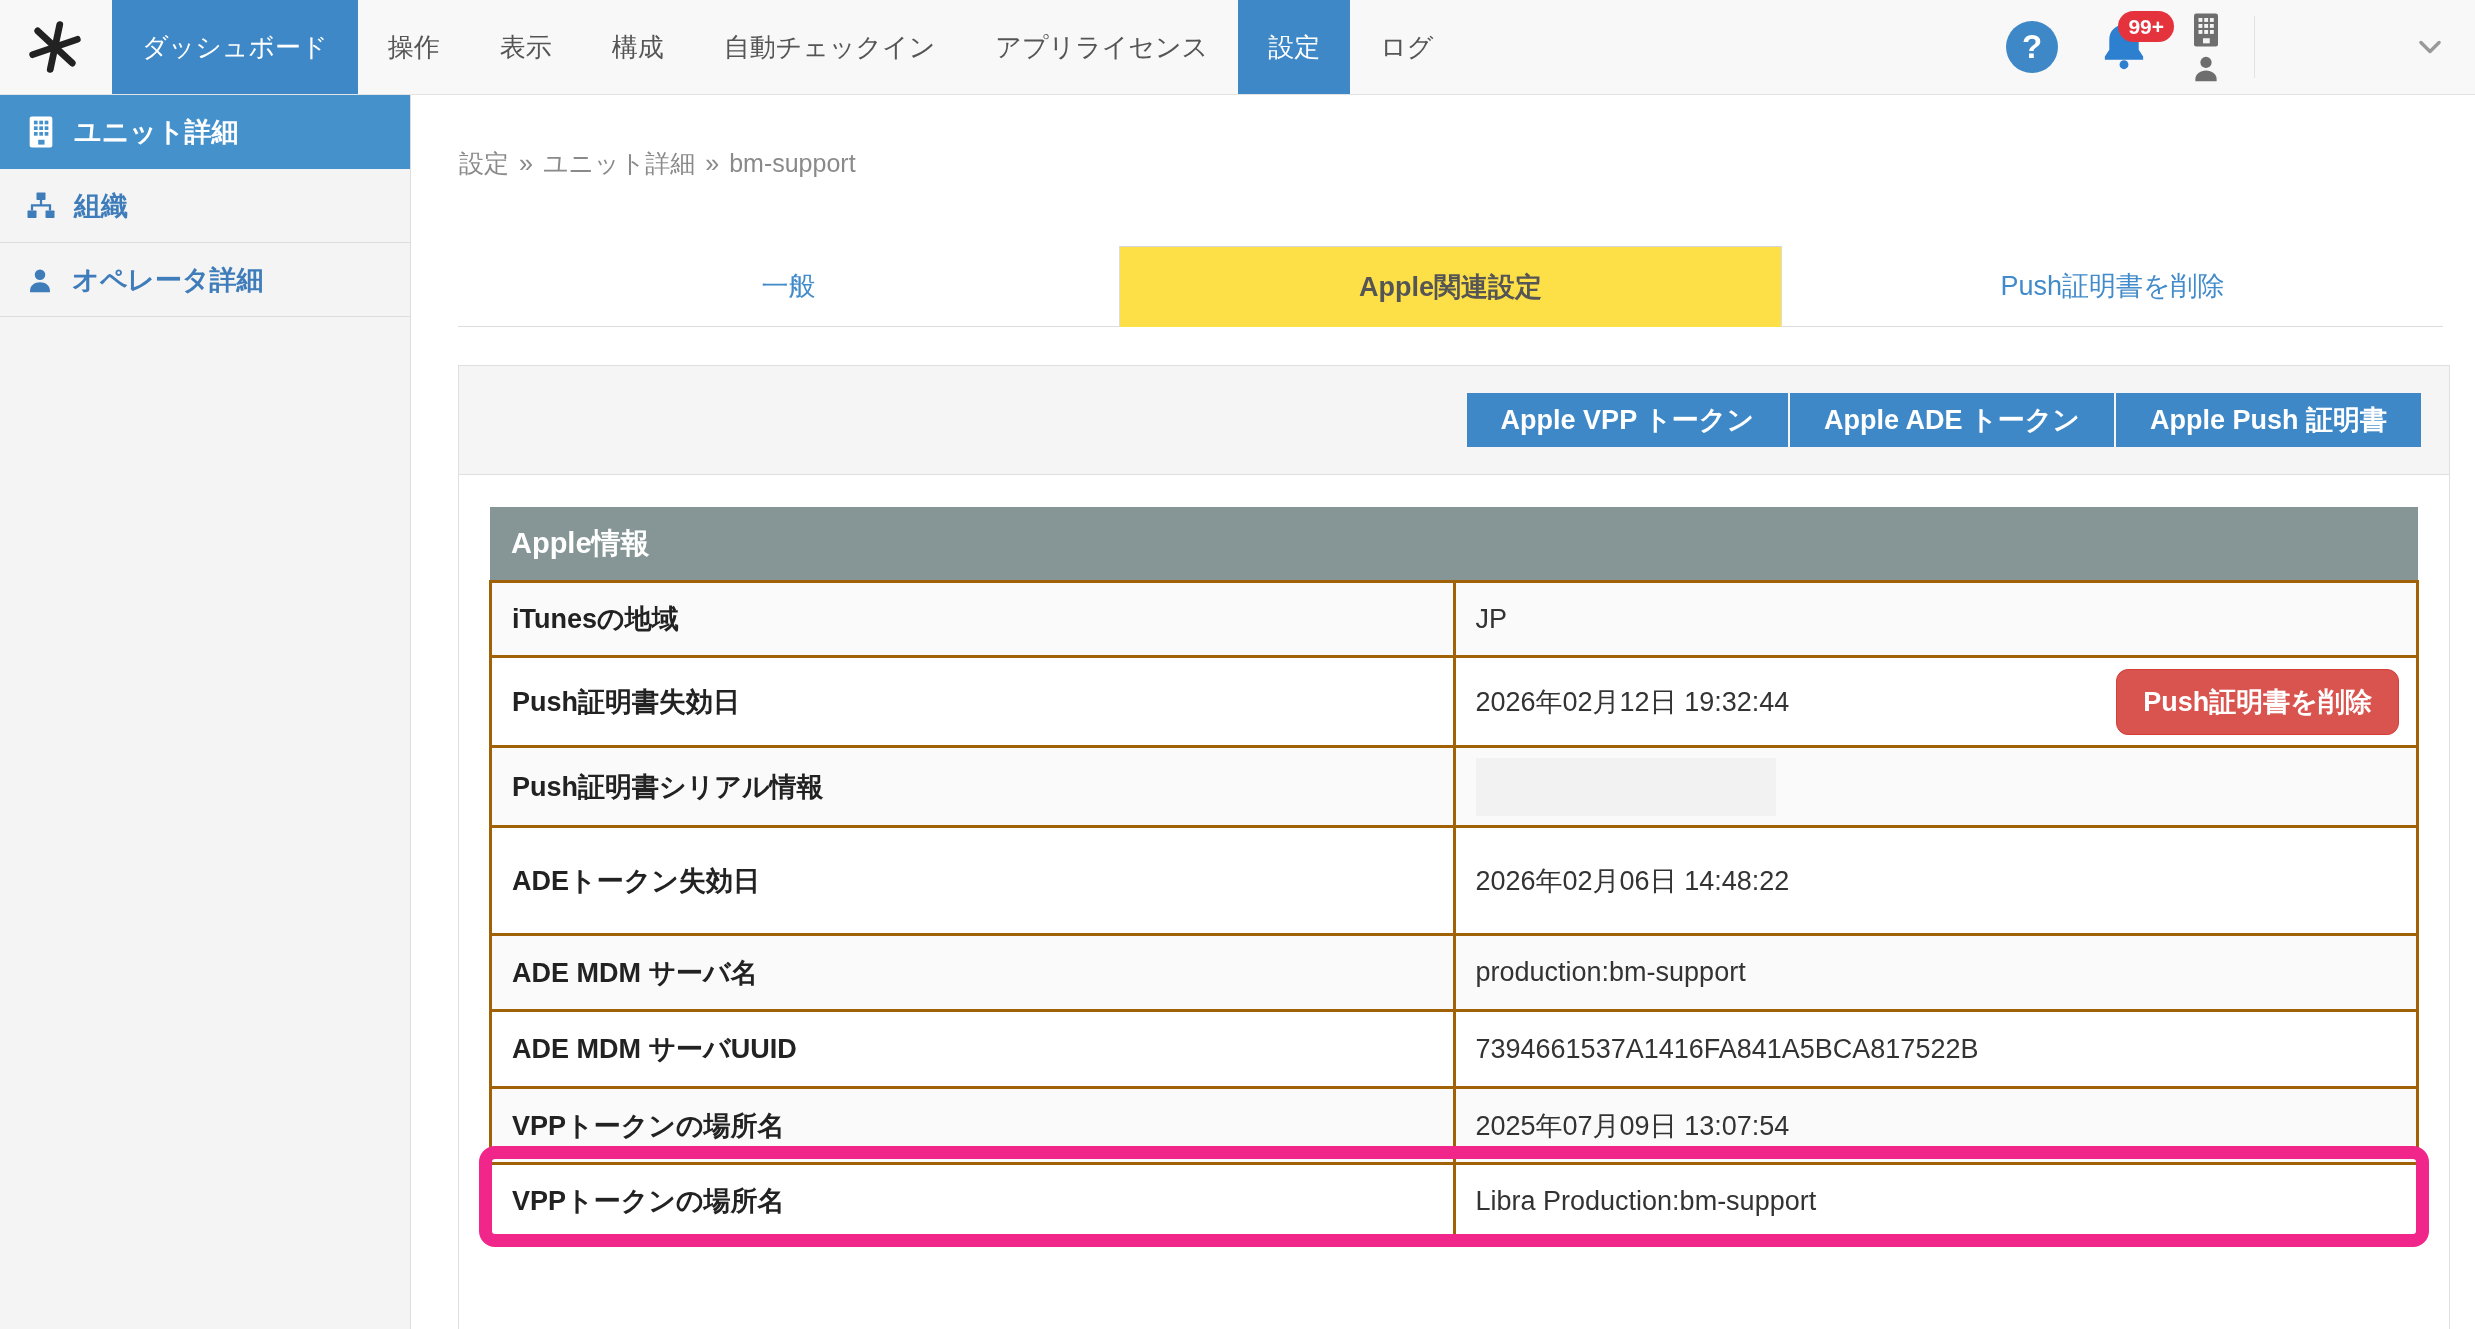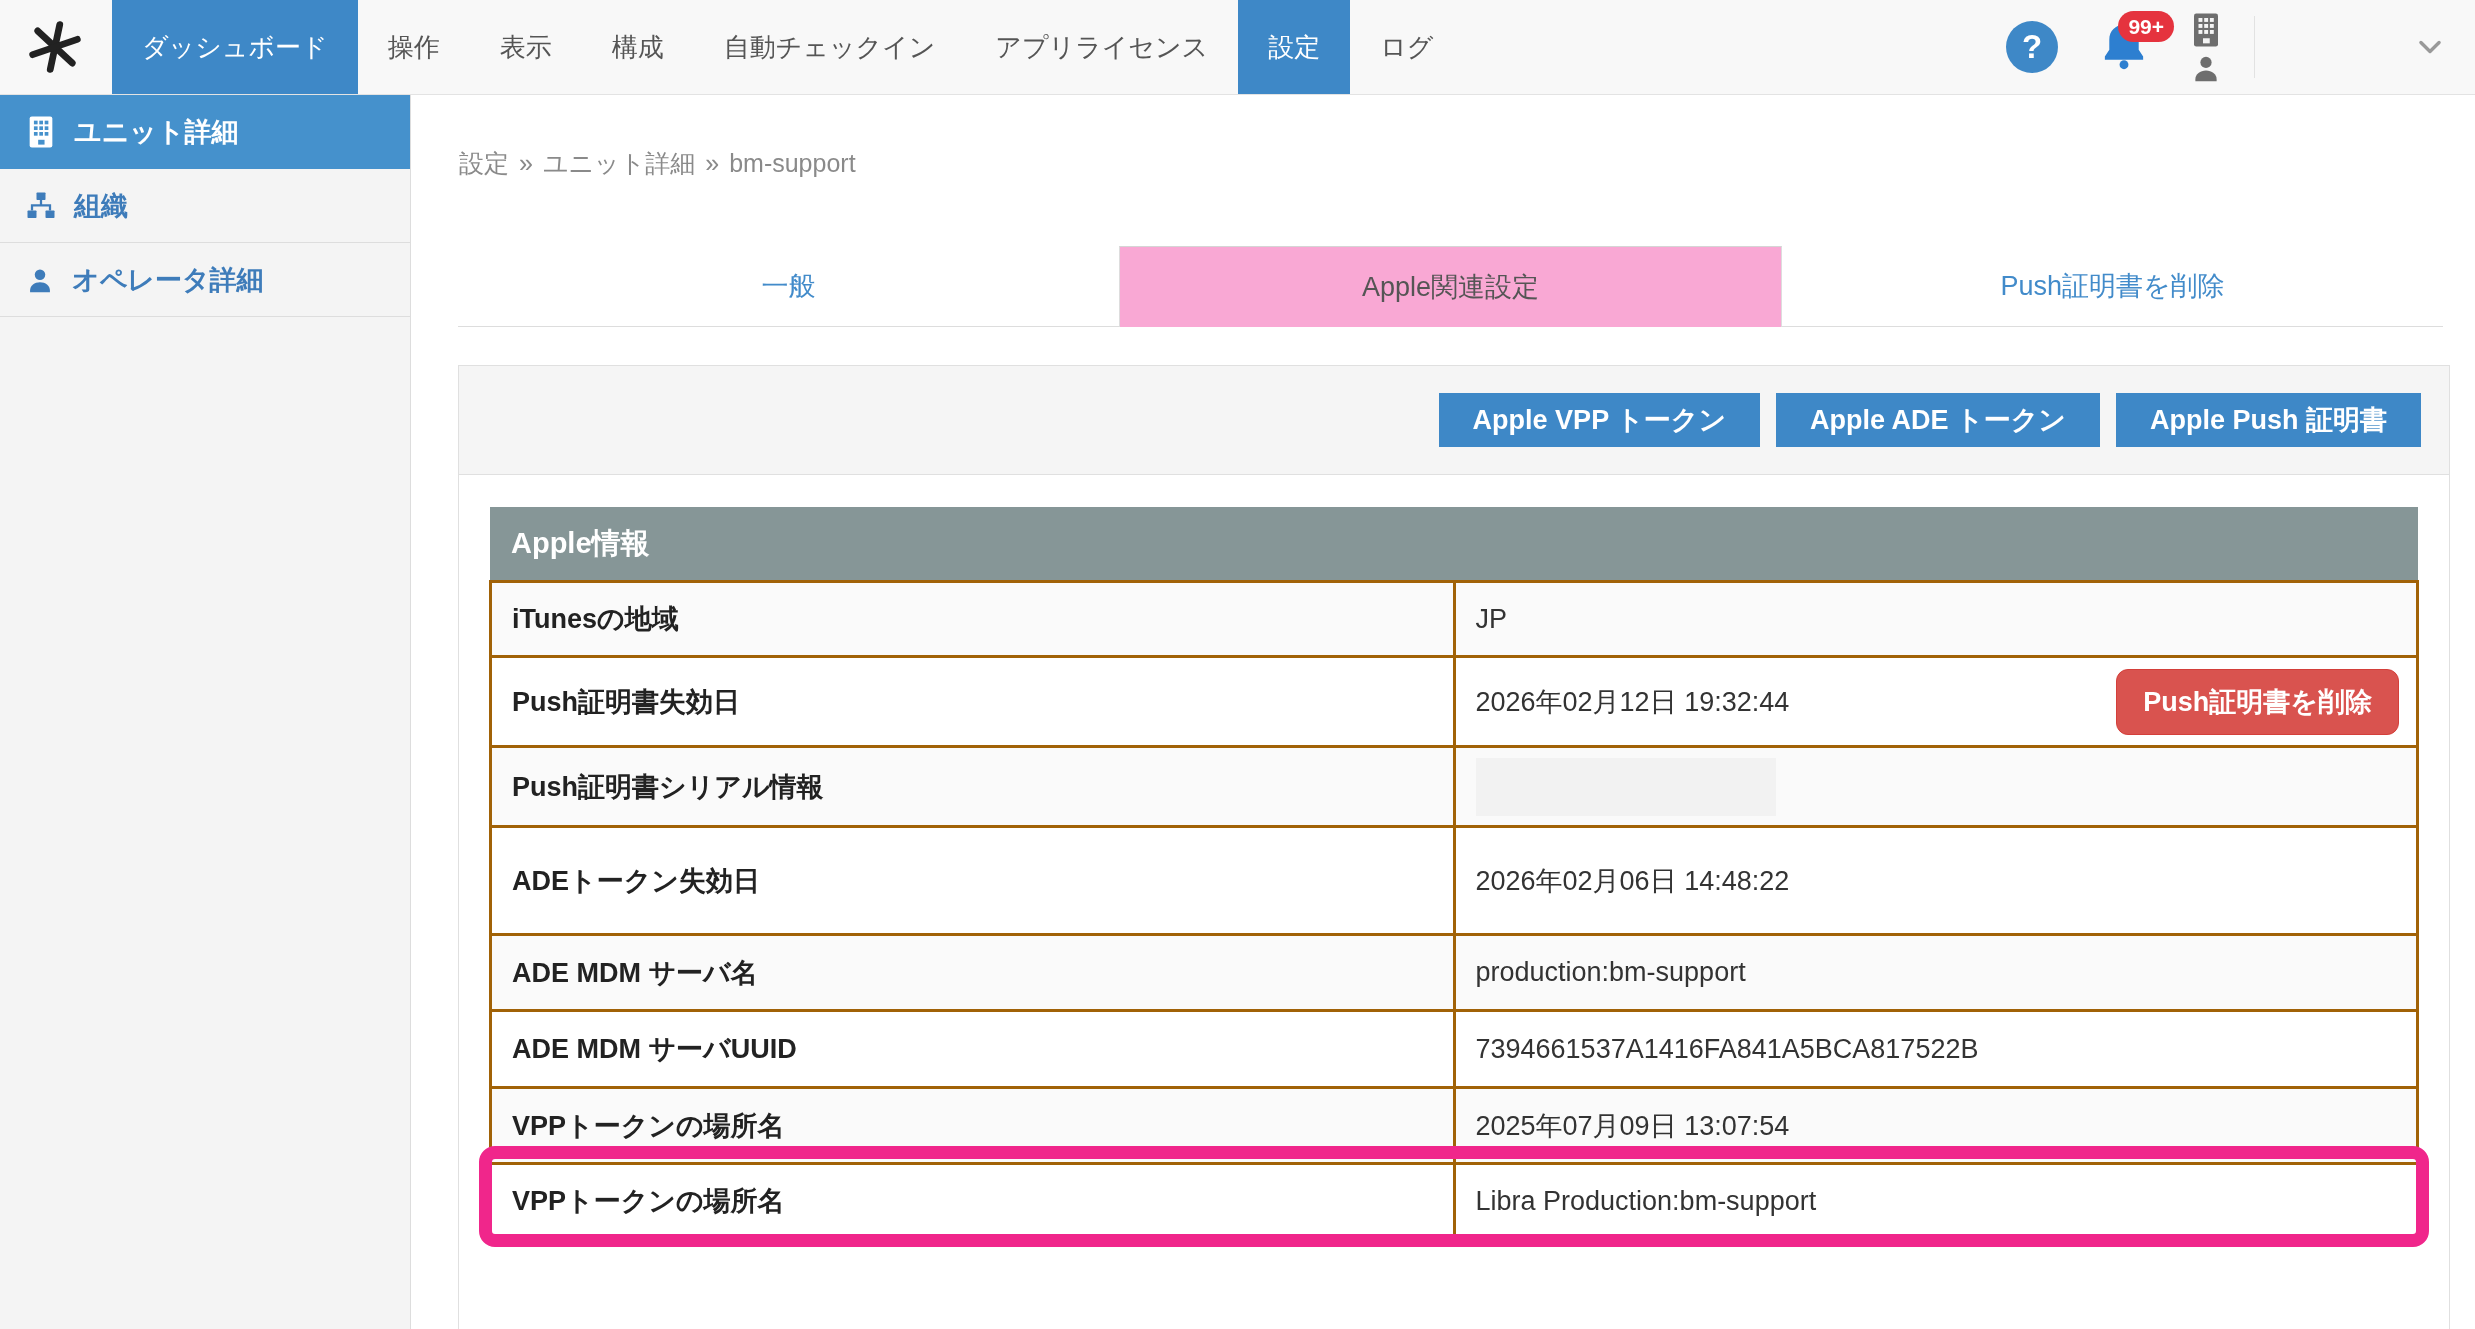--- a/index.html
+++ b/index.html
@@ -51,32 +51,32 @@
   .breadcrumb .sep{margin:0 10px;}
   .crumb{cursor:pointer;}
   
   .tabs{
     display:flex;margin:66px 35px 0 47px;border-bottom:1px solid #ddd;height:80px;
   }
   .tab{
     flex:1;text-align:center;line-height:80px;font-size:27px;color:#428bca;cursor:pointer;
   }
   .tab.active{
-    background:#f9a8d4;border:1px solid #ddd;border-bottom:none;margin-bottom:-1px;
-    border-top-color:#d5d5d5;color:#555;
+    background:#fde047;border:1px solid #ddd;border-bottom:none;margin-bottom:-1px;
+    border-top-color:#d5d5d5;color:#555;font-weight:bold;
   }
   
   .panel{
     margin:38px 28px 0 47px;border:1px solid #e0e0e0;background:#fff;height:1000px;
   }
   .toolbar{
     height:108px;background:#f5f5f5;border-bottom:1px solid #e0e0e0;
     display:flex;align-items:center;justify-content:flex-end;padding-right:28px;
   }
-  .btn-group{display:flex;gap:16px;justify-content:center;}
+  .btn-group{display:flex;gap:2px;justify-content:center;}
   .blue-btn{
     background:#3e88c7;color:#fff;font-size:27px;font-weight:bold;border:none;
     height:54px;padding:0 34px;cursor:pointer;white-space:nowrap;
     font-family:inherit;
   }
   .panel-body{position:relative;padding:32px 30px;}
   
   table.info{width:1930px;border-collapse:collapse;border:1px solid #d5d5d5;table-layout:fixed;}
   table.info th{
     background:#869697;color:#fff;font-size:29px;font-weight:bold;text-align:left;

